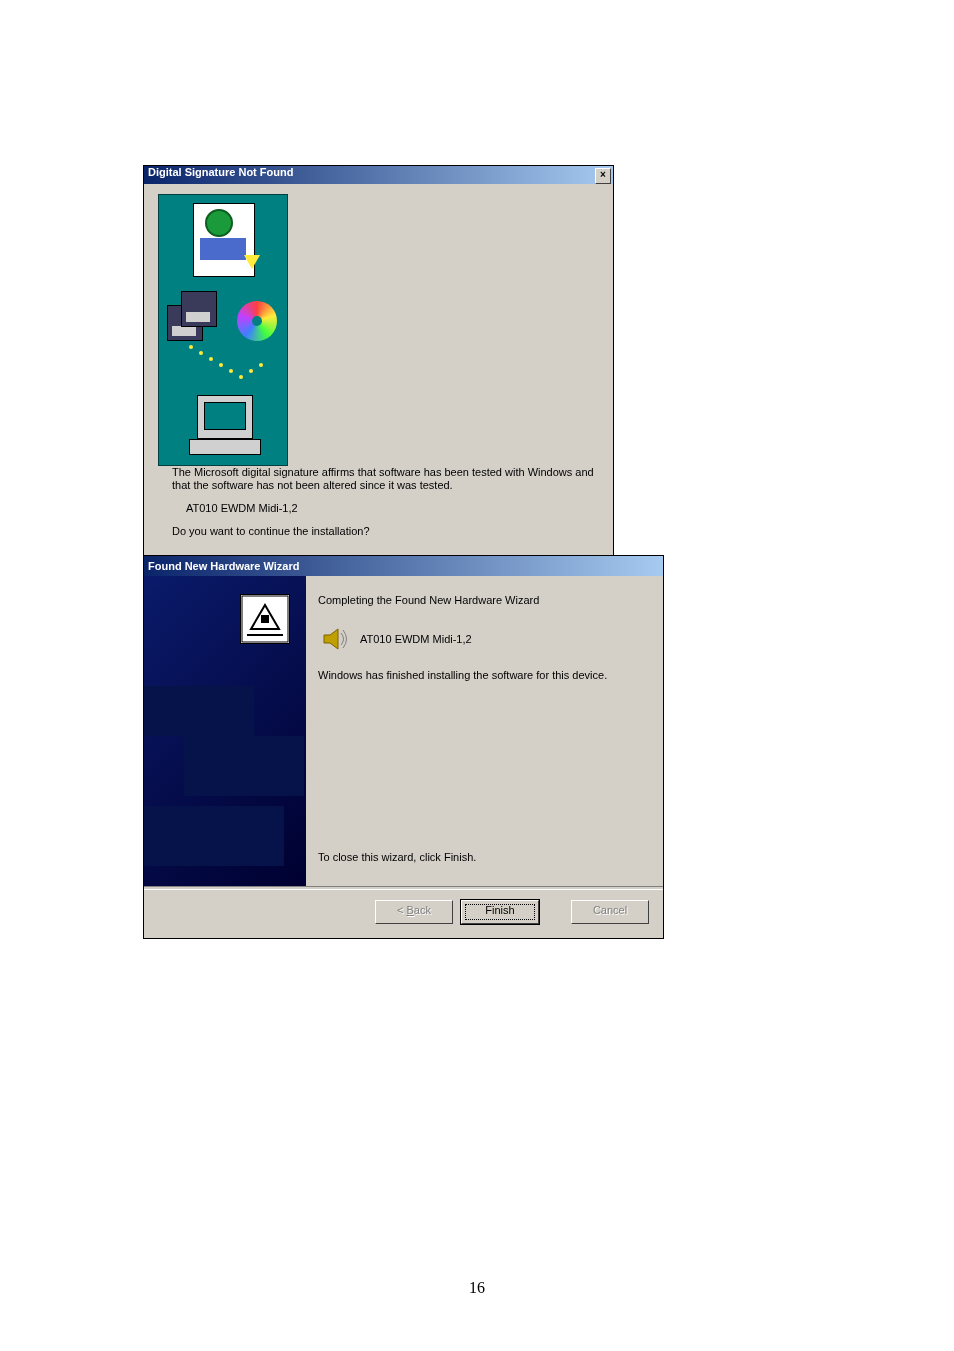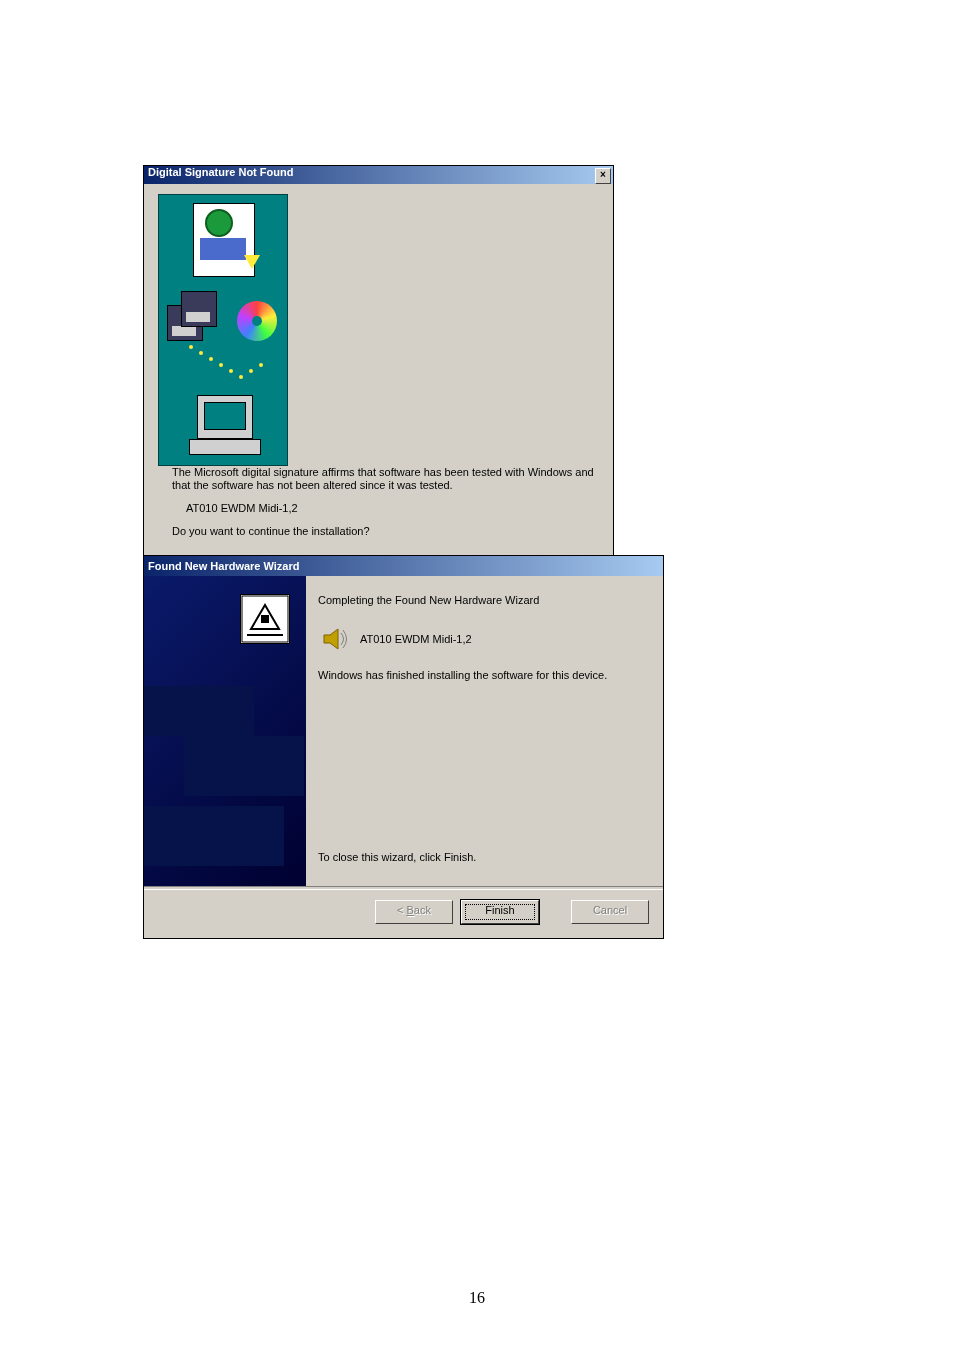--- a/index.html
+++ b/index.html
@@ -247,21 +247,21 @@
   .dlg2-buttons {
     display:flex;
     justify-content:flex-end;
     gap:8px;
     padding: 10px 14px 14px 0;
   }
 
   .page-num{
     position:absolute;
     left:0; right:0;
-    bottom:44px;
+    bottom:54px;
     text-align:center;
     font-family: "Times New Roman", serif;
     font-size:16px;
   }
 </style>
 </head>
 <body>
 
 <div class="page">
 

